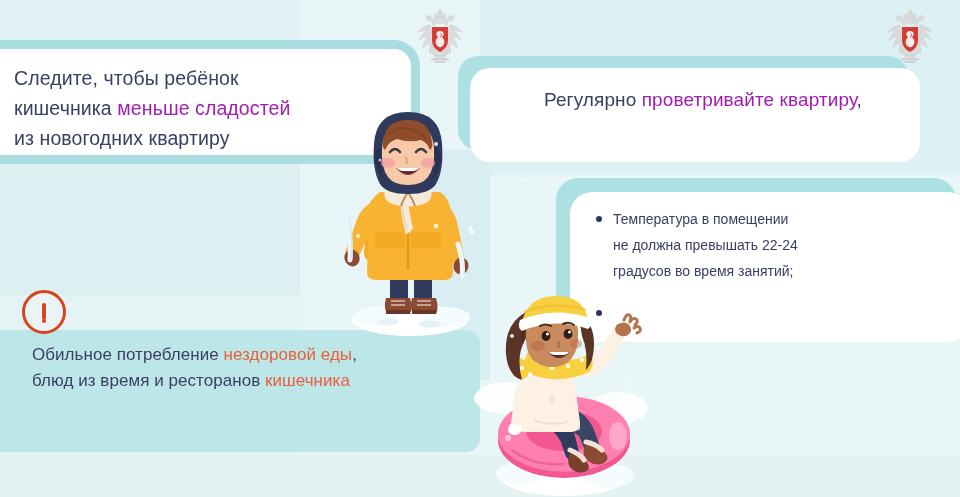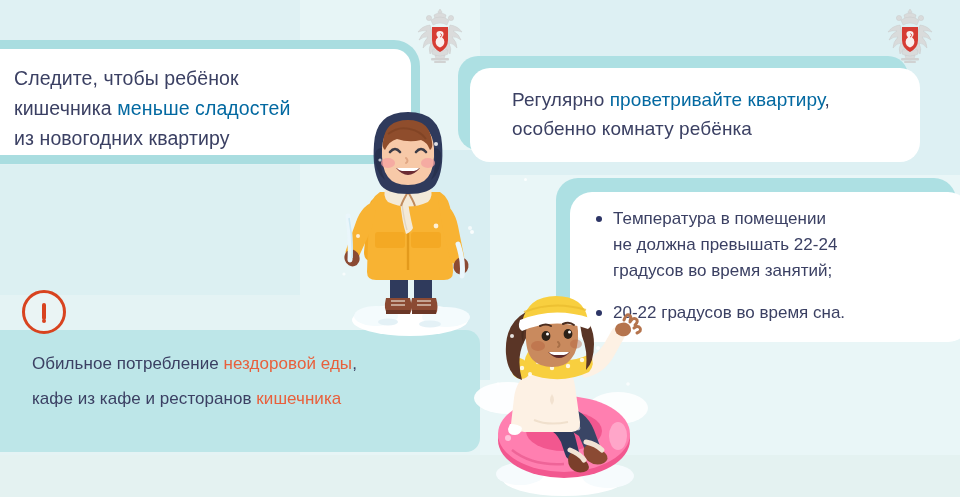--- a/index.html
+++ b/index.html
@@ -39,50 +39,50 @@
     border-bottom:9px solid #a9dde0;
   }
   .card-sweets .pad{padding:14px 18px 0 34px;}
 
   
   .card-vent{
     left:470px;top:68px;width:450px;height:94px;
     background:#ffffff;border-radius:20px;
     box-shadow:-12px -12px 0 0 #ade0e3;
   }
-  .card-vent .pad{padding:17px 20px 0 42px;}
+  .card-vent .pad{padding:17px 20px 0 42px;margin-left:32px;}
 
   
   .card-temp{
     left:570px;top:192px;width:400px;height:150px;
     background:#ffffff;border-radius:22px;
     box-shadow:-14px -14px 0 0 #ade0e3;
   }
   .card-temp .pad{padding:14px 18px 0 24px;}
 
   
   .card-food{
     left:-18px;top:330px;width:498px;height:122px;
     background:#bde6e8;border-radius:0 14px 14px 0;
   }
   .card-food .pad{padding:12px 16px 0 50px;}
 
   
   .t-dark{color:#3b4063;}
-  .t-teal{color:#0369a1;}
+  .t-teal{color:#a21caf;}
   .t-orange{color:#e8603c;}
 
   .line-sweets{font-size:19.5px;line-height:30px;letter-spacing:.1px;}
   .line-vent{font-size:19px;line-height:29px;letter-spacing:.1px;}
-  .line-food{font-size:17px;line-height:26px;letter-spacing:.05px;margin-top:9px;}
+  .line-food{font-size:17px;line-height:26px;letter-spacing:.05px;}
 
   ul.bullets{margin:0;padding:0;list-style:none;}
   ul.bullets li{
     position:relative;padding-left:19px;
-    font-size:17px;line-height:26px;color:#3b4063;
+    font-size:14px;line-height:26px;color:#3b4063;
     margin-bottom:4px;
   }
   ul.bullets li.gap{margin-top:16px;}
   ul.bullets li .dot{
     position:absolute;left:2px;top:10px;
     width:6px;height:6px;border-radius:50%;background:#2d3566;
   }
 
   
   .warn{
@@ -179,50 +179,46 @@
         <span class="t-dark">из новогодних квартиру</span>
       </div>
     </div>
   </div>
 
   <div class="card card-vent">
     <div class="pad">
       <div class="line-vent">
         <span class="t-dark">Регулярно </span><span class="t-teal">проветривайте квартиру</span><span class="t-dark">,</span>
       </div>
-      <div class="line-vent">
-        <span class="t-dark">особенно комнату ребёнка</span>
-      </div>
     </div>
   </div>
 
   <div class="card card-temp">
     <div class="pad">
       <ul class="bullets">
         <li>
           <span class="dot"></span>
           <span>Температура в помещении</span><br>
           <span>не должна превышать 22-24</span><br>
           <span>градусов во время занятий;</span>
         </li>
         <li class="gap">
           <span class="dot"></span>
-          <span>20-22 градусов во время сна.</span>
         </li>
       </ul>
     </div>
   </div>
 
   <div class="card card-food">
     <div class="pad">
       <div class="line-food">
         <span class="t-dark">Обильное потребление </span><span class="t-orange">нездоровой еды</span><span class="t-dark">,</span>
       </div>
       <div class="line-food">
-        <span class="t-dark">кафе из кафе и ресторанов </span><span class="t-orange">кишечника</span>
+        <span class="t-dark">блюд из время и ресторанов </span><span class="t-orange">кишечника</span>
       </div>
     </div>
   </div>
 
   <div class="warn">
     <div class="bar"></div>
     <div class="pt"></div>
   </div>
 
   <div class="char boy">

